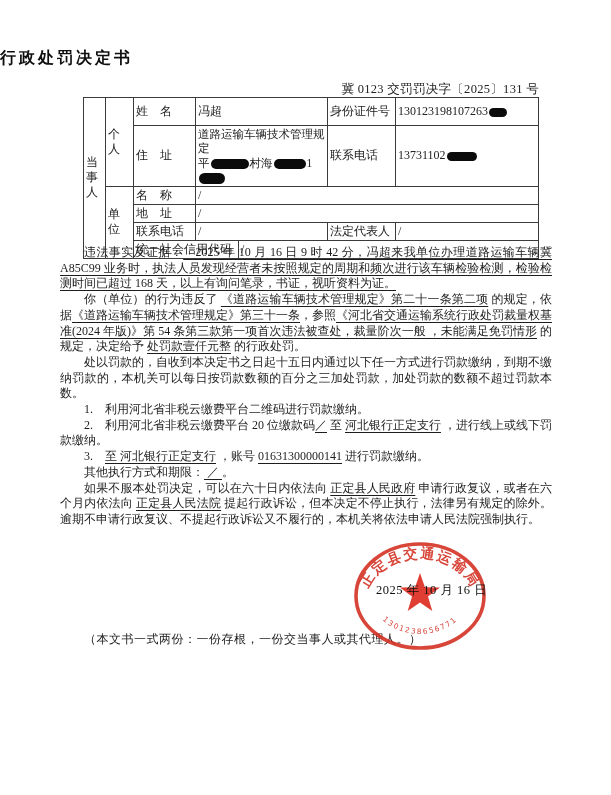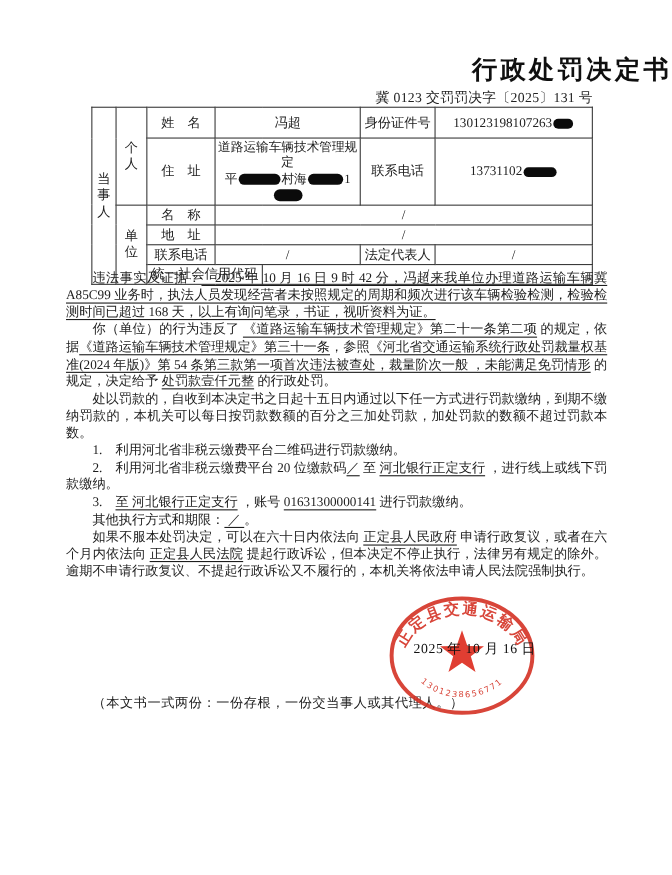--- a/index.html
+++ b/index.html
@@ -3,34 +3,34 @@
 <meta charset="utf-8">
 <style>
   html,body{margin:0;padding:0;}
   body{
     width:611px;height:795px;position:relative;background:#ffffff;
     font-family:"Liberation Serif","DejaVu Serif",serif;
     color:#1d1d1d;overflow:hidden;
   }
   
   .doc-title{
-    position:absolute;top:48px;left:0;width:611px;text-align:right;
-    font-size:23px;font-weight:bold;letter-spacing:3px;color:#0f0f0f;
+    position:absolute;top:48px;left:0;width:611px;text-align:left;
+    font-size:16px;font-weight:bold;letter-spacing:3px;color:#0f0f0f;
   }
   .doc-number{
     position:absolute;top:81px;right:72px;font-size:12.5px;color:#222;
     letter-spacing:0.3px;
   }
   
   table.party{
     position:absolute;left:83px;top:97px;border-collapse:collapse;
     table-layout:fixed;width:455px;font-size:12px;color:#222;
   }
   table.party td{
-    border:1px solid #3a3a3a;text-align:center;vertical-align:middle;
+    border:1px solid #3a3a3a;vertical-align:middle;
     padding:1px 2px;line-height:1.25;overflow:hidden;
   }
   td.vcell{word-break:break-all;line-height:1.5;}
   .addr{font-size:11.5px;line-height:1.3;}
   .redact{
     display:inline-block;background:#0b0b0b;height:9px;border-radius:5px;
     vertical-align:middle;margin:0 1px;
   }
   .rw18{width:18px;} .rw30{width:30px;} .rw38{width:38px;height:10px;}
   .rw32{width:32px;height:10px;} .rw26{width:26px;height:11px;border-radius:6px;}

